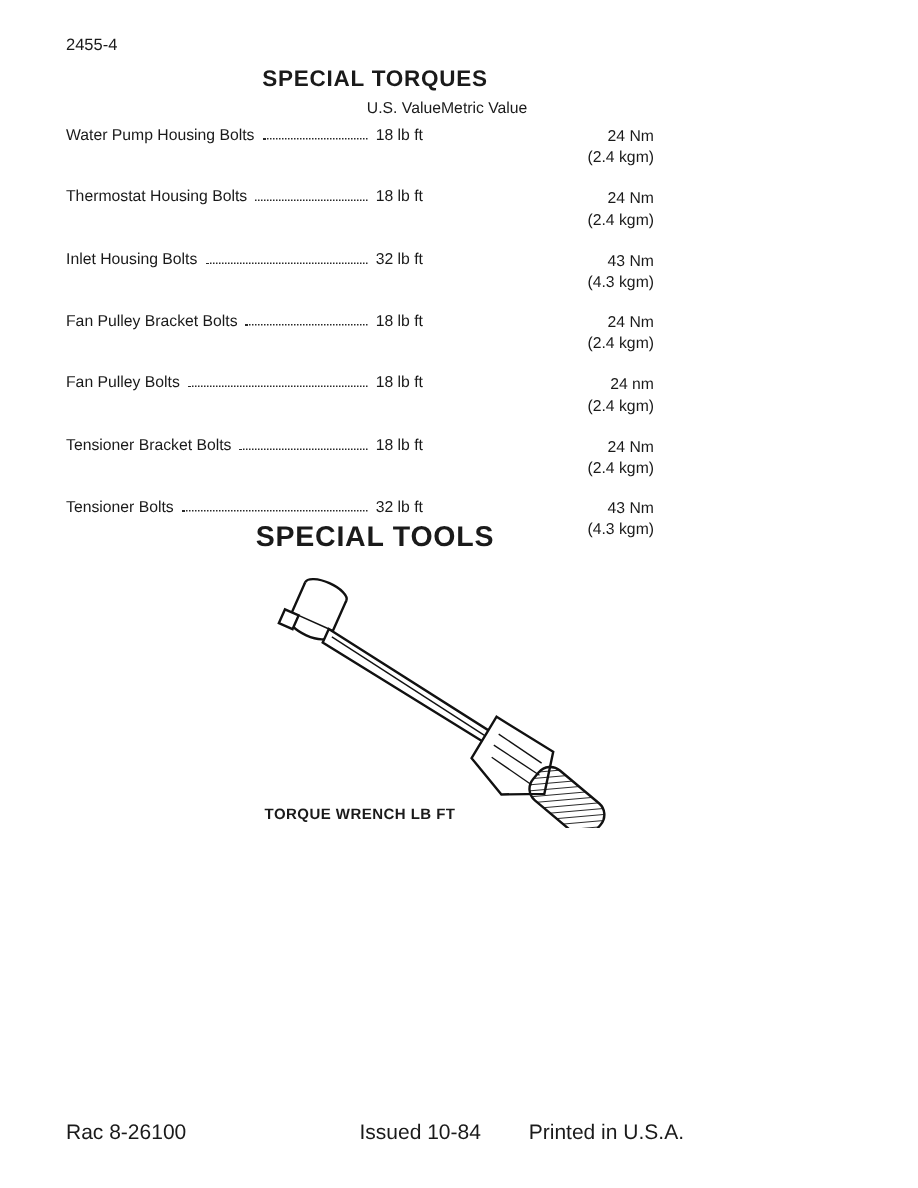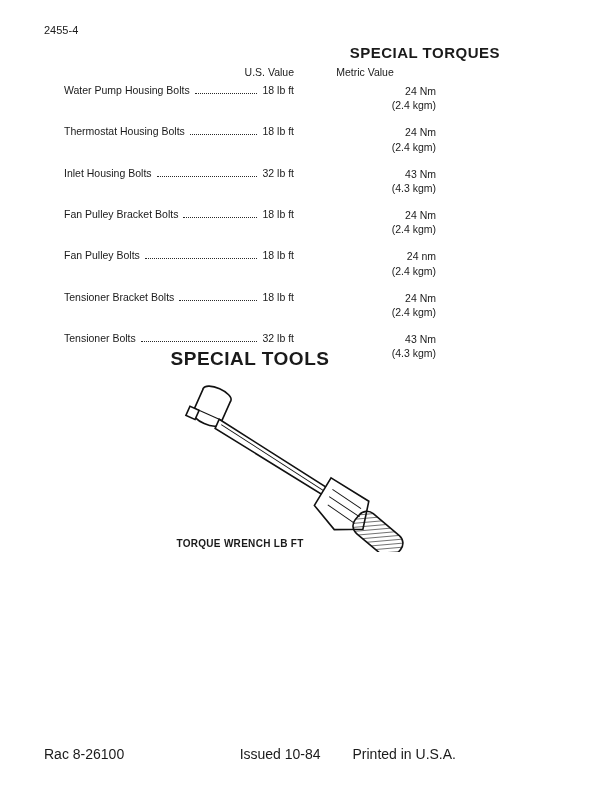--- a/index.html
+++ b/index.html
@@ -21,42 +21,42 @@
     position: absolute;
     top: 24px;
     left: 44px;
     font-size: 11px;
   }
   .torques-title {
     position: absolute;
     top: 44px;
     left: 0;
     width: 100%;
-    text-align: right;
+    text-align: center;
     font-size: 15px;
     font-weight: bold;
     letter-spacing: 0.5px;
   }
   .torque-table {
     position: absolute;
     top: 66px;
     left: 44px;
     right: 64px;
-    margin-left: 20px;
   }
   .col-header-row,
   .t-row {
     display: flex;
     align-items: flex-start;
   }
   .col-header-row {
     margin-bottom: 6px;
   }
   .t-row {
     margin-bottom: 13px;
+    gap: 12px;
   }
   .t-left {
     flex: 1;
     display: flex;
     align-items: baseline;
     font-size: 10.5px;
     line-height: 1.25;
     min-width: 0;
   }
   .t-label {
@@ -78,21 +78,21 @@
     line-height: 1.35;
     flex: none;
   }
   .col-us-header {
     flex: 1;
     text-align: right;
     font-size: 10.5px;
   }
   .col-metric-header {
     width: 142px;
-    text-align: center;
+    text-align: left;
     font-size: 10.5px;
     flex: none;
   }
   .tools-title {
     position: absolute;
     top: 348px;
     left: 0;
     width: 100%;
     text-align: center;
     font-size: 19px;

